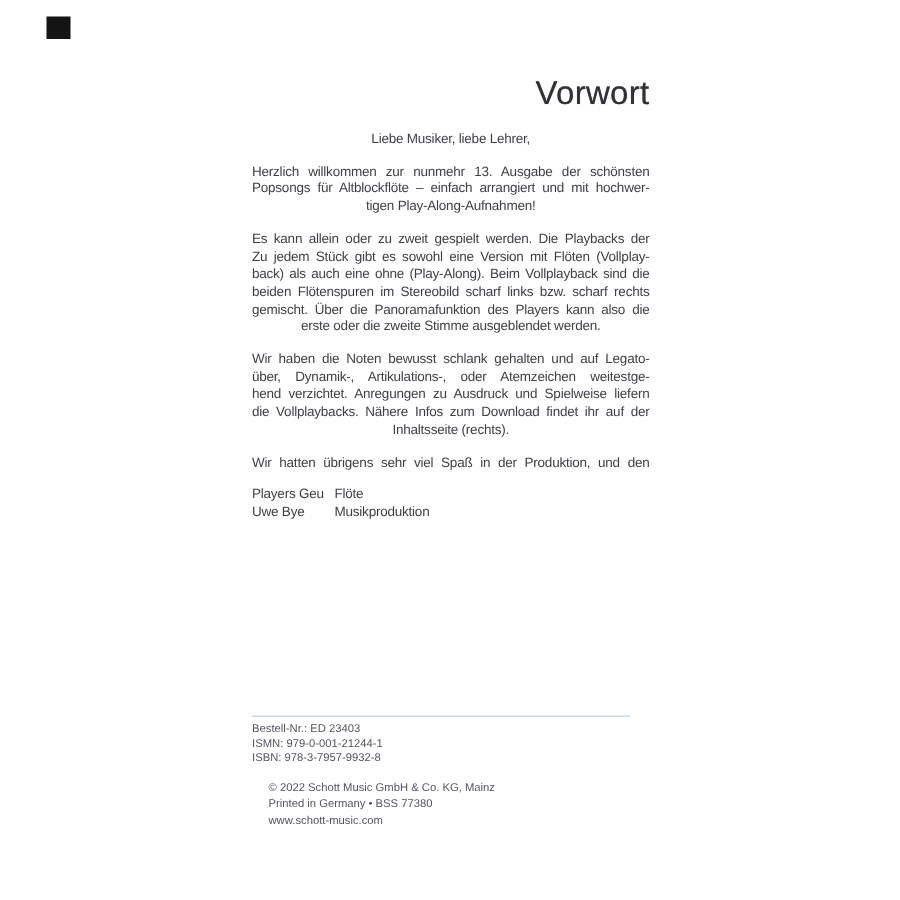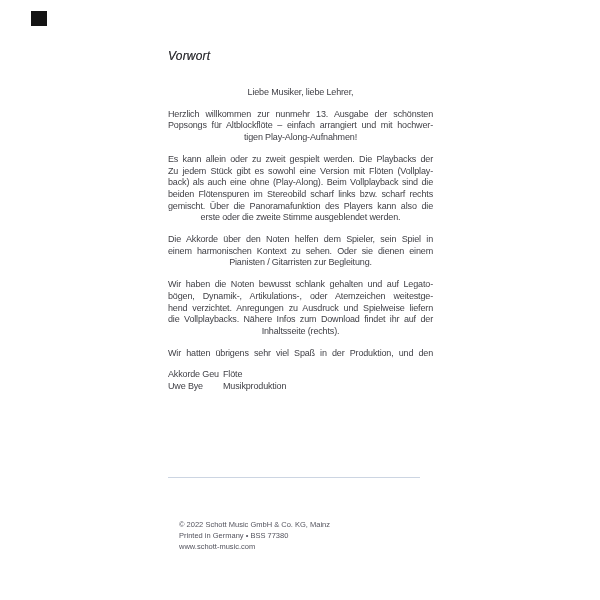--- a/index.html
+++ b/index.html
@@ -12,25 +12,24 @@
     color: #3f3f45;
     overflow: hidden;
   }
   .corner-tab {
     position: absolute; left: 31px; top: 11px;
     width: 16px; height: 15px;
     background: #141414;
   }
   .title {
     position: absolute; left: 168px; top: 49px; width: 265px;
-    text-align: left;
-    font-size: 12px; font-weight: 500; letter-spacing: 0.2px;
+    text-align: right;
+    font-size: 22px; font-weight: 500; letter-spacing: 0.2px;
     color: #323236;
     text-shadow: 0 0 0.5px rgba(50,50,54,0.75);
-    font-style: italic;
   }
   .column {
     position: absolute; left: 168px; top: 87px; width: 265px;
     font-size: 9px; line-height: 11.7px; letter-spacing: -0.15px;
     color: #3f3f45;
   }
   .para { margin-bottom: 10px; }
   .line { white-space: normal; text-align: center; }
   .just { text-align: justify; text-align-last: justify; text-justify: inter-word; }
   .credits { margin-top: 10px; }
@@ -68,41 +67,41 @@
         </div>
         <div class="para">
           <div class="line just">Es kann allein oder zu zweit gespielt werden. Die Playbacks der</div>
           <div class="line just">Zu jedem Stück gibt es sowohl eine Version mit Flöten (Vollplay-</div>
           <div class="line just">back) als auch eine ohne (Play-Along). Beim Vollplayback sind die</div>
           <div class="line just">beiden Flötenspuren im Stereobild scharf links bzw. scharf rechts</div>
           <div class="line just">gemischt. Über die Panoramafunktion des Players kann also die</div>
           <div class="line">erste oder die zweite Stimme ausgeblendet werden.</div>
         </div>
         <div class="para">
-          <div class="line just">Die Akkorde über den Noten helfen dem Spieler, sein Spiel in</div>
-          <div class="line just">einem harmonischen Kontext zu sehen. Oder sie dienen einem</div>
-          <div class="line">Pianisten / Gitarristen zur Begleitung.</div>
-        </div>
-        <div class="para">
           <div class="line just">Wir haben die Noten bewusst schlank gehalten und auf Legato-</div>
-          <div class="line just">bögen, Dynamik-, Artikulations-, oder Atemzeichen weitestge-</div>
+          <div class="line just">über, Dynamik-, Artikulations-, oder Atemzeichen weitestge-</div>
           <div class="line just">hend verzichtet. Anregungen zu Ausdruck und Spielweise liefern</div>
           <div class="line just">die Vollplaybacks. Nähere Infos zum Download findet ihr auf der</div>
           <div class="line">Inhaltsseite (rechts).</div>
         </div>
         <div class="para">
           <div class="line just">Wir hatten übrigens sehr viel Spaß in der Produktion, und den</div>
         </div>
       </div>
     <div id="credits" class="credits">
-        <div><span class="credit-name">Akkorde Geu</span><span>Flöte</span></div>
+        <div><span class="credit-name">Players Geu</span><span>Flöte</span></div>
         <div><span class="credit-name">Uwe Bye</span><span>Musikproduktion</span></div>
       </div>
   </div>
 
   <div class="rule"></div>
 
+  <div id="footerA" class="footer-a">
+      <div class="fline">Bestell-Nr.: ED 23403</div>
+      <div class="fline">ISMN: 979-0-001-21244-1</div>
+      <div class="fline">ISBN: 978-3-7957-9932-8</div>
+    </div>
   <div id="footerB" class="footer-b">
       <div class="fline">© 2022 Schott Music GmbH &amp; Co. KG, Mainz</div>
       <div class="fline">Printed in Germany • BSS 77380</div>
       <div class="fline">www.schott-music.com</div>
     </div>
 </div>
 
 </body></html>

